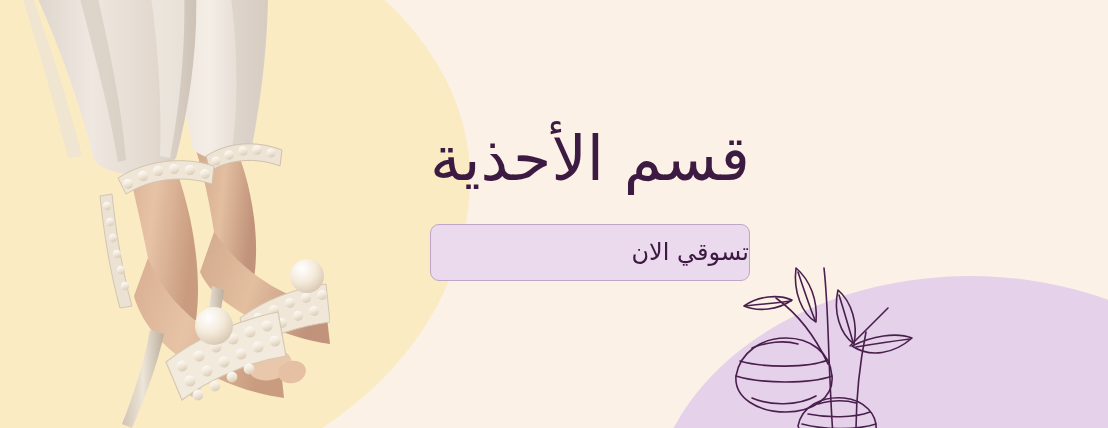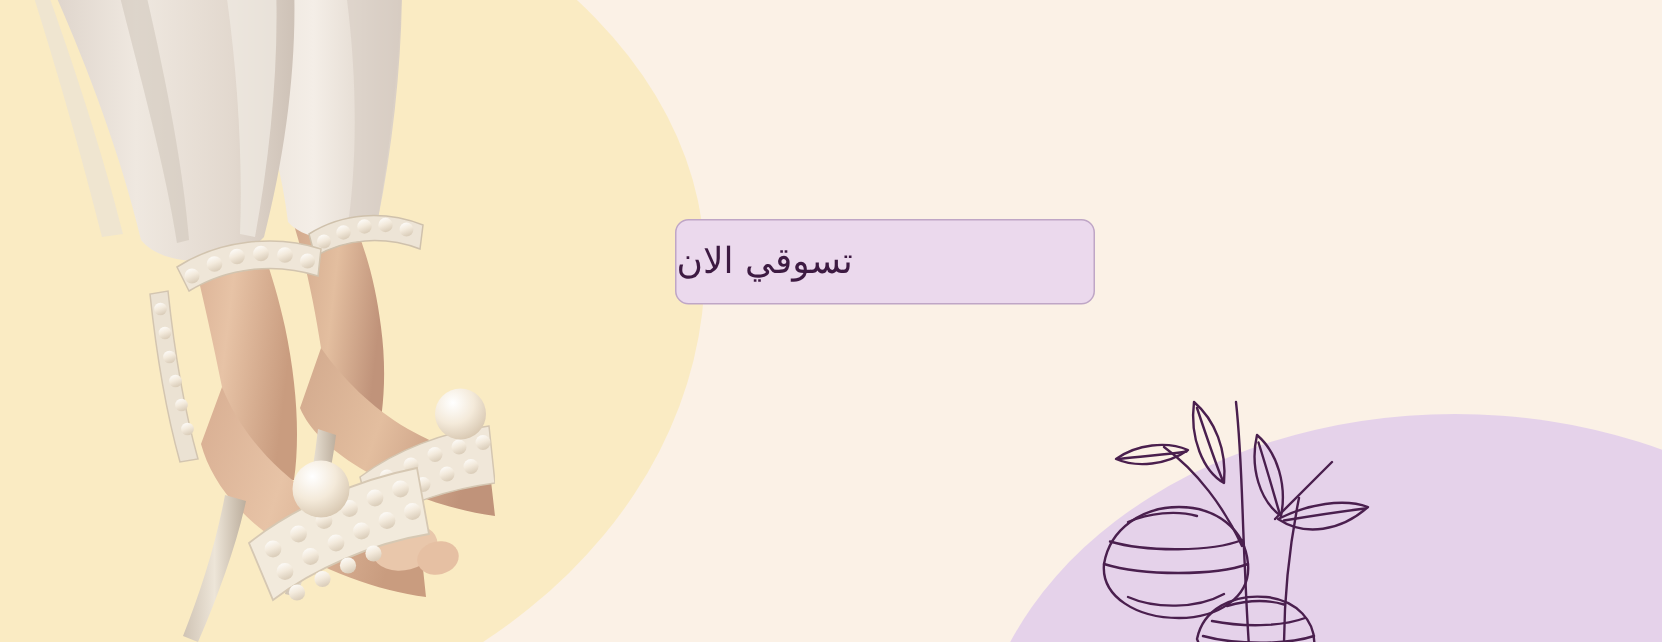--- a/index.html
+++ b/index.html
@@ -78,29 +78,29 @@
     color: #3D1A42;
     letter-spacing: 0;
     white-space: nowrap;
   }
   .cta-row {
     margin-top: 26px;
   }
   .cta-button {
     display: inline-block;
     box-sizing: border-box;
-    width: 280px;
+    width: 320px;
     height: 57px;
     line-height: 53px;
     background: #EBD9ED;
     border: 1px solid #BFA6C6;
     border-radius: 9px;
     color: #3D1A42;
     font-size: 24px;
-    text-align: left;
+    text-align: right;
     cursor: pointer;
     user-select: none;
     padding: 0;
     font-family: inherit;
   }
 </style>
 </head>
 <body>
 
 <div id="banner">
@@ -272,18 +272,19 @@
       <path d="M46 152 C64 160 92 160 110 150"></path>
 
       <path d="M92 180 C96 160 116 150 138 152 C158 154 172 168 170 186 C168 190 166 190 164 190 L96 190 Z"></path>
       <path d="M96 178 C118 184 152 184 170 178"></path>
       <path d="M102 168 C122 172 148 172 164 166"></path>
       <path d="M112 158 C126 154 140 154 150 157"></path>
     </svg>
   </div>
 
   <div class="content">
+    <h1 class="headline">قسم الأحذية</h1>
     <div class="cta-row">
       <button class="cta-button">تسوقي الان</button>
     </div>
   </div>
 
 </div>
 
 </body></html>

